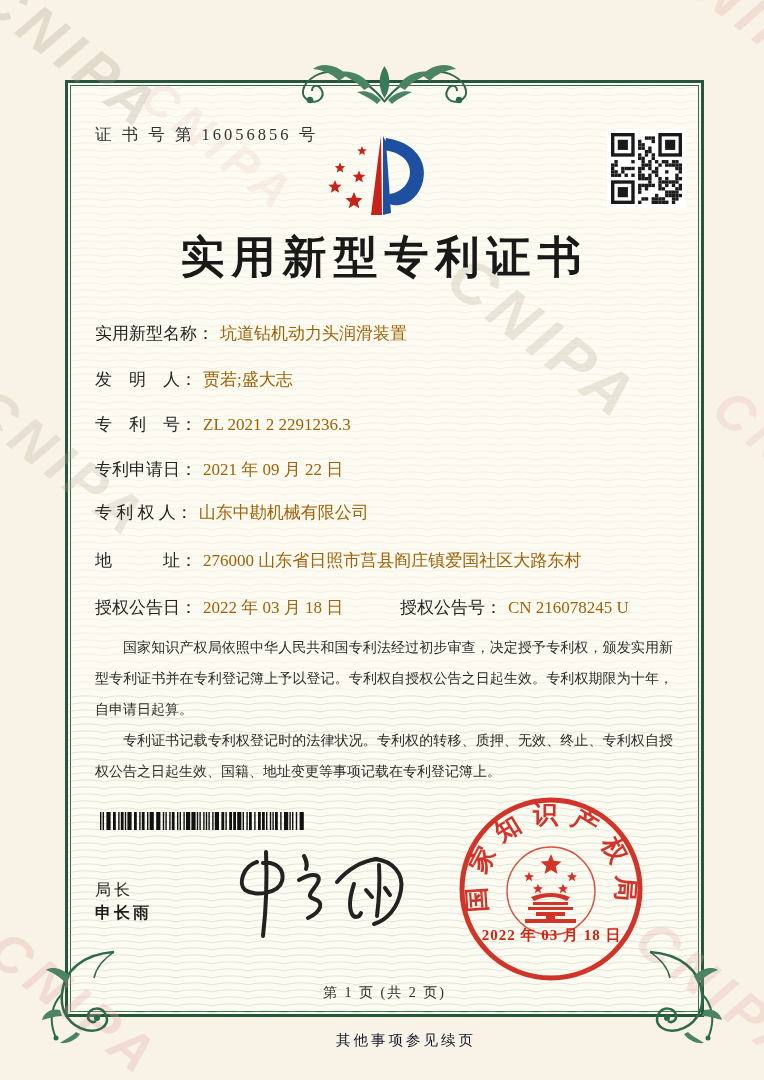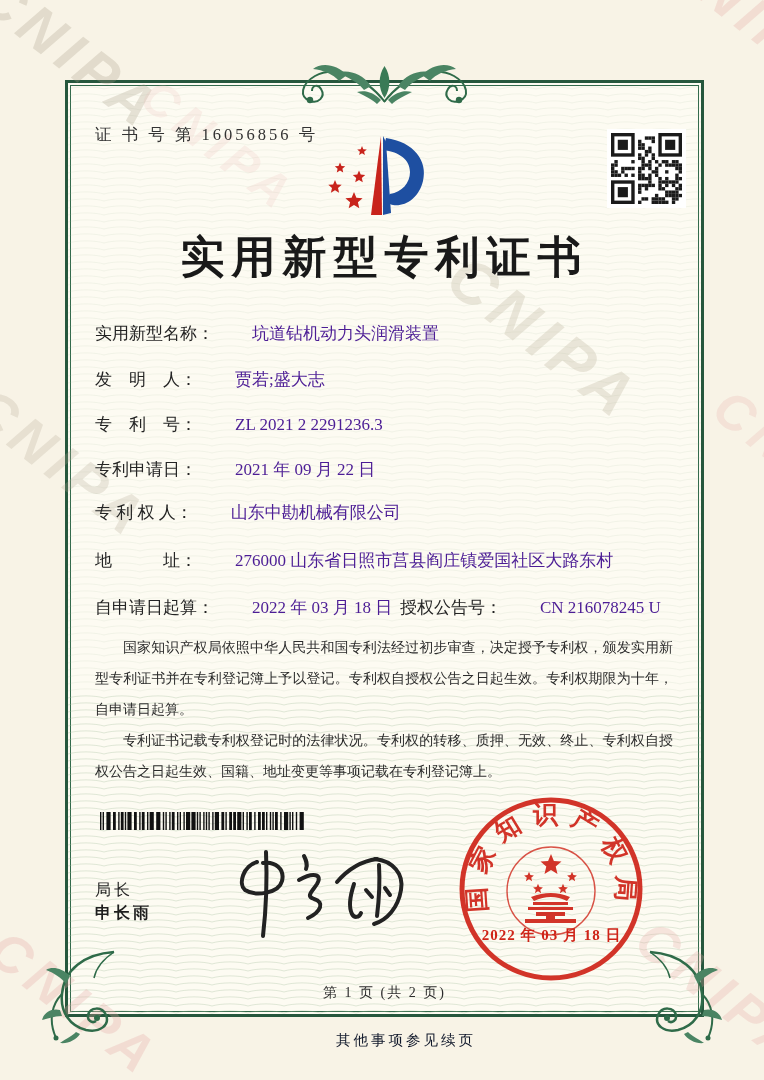--- a/index.html
+++ b/index.html
@@ -7,23 +7,23 @@
         font-family:"Liberation Serif",serif;color:#2b2b2b;}
   .wm{position:absolute;font-family:"Liberation Sans",sans-serif;font-weight:700;font-style:italic;
       transform:rotate(38deg);letter-spacing:7px;pointer-events:none;white-space:nowrap;}
   .frame{position:absolute;left:65px;top:80px;width:639px;height:937px;border:3px solid #26573d;
          background:#fdfbf2;box-sizing:border-box;}
   .frame-inner{position:absolute;inset:2px;border:1px solid #336a4c;}
   .abs{position:absolute;}
   .cert-no{left:95px;top:124px;font-size:16.5px;letter-spacing:3px;color:#333;}
   .title{left:65px;top:228px;width:639px;margin:0;text-align:center;font-size:44px;font-weight:700;
          letter-spacing:7px;color:#191919;font-family:"Liberation Serif",serif;}
-  .field{left:95px;width:600px;height:24px;font-size:17px;display:flex;align-items:baseline;gap:32px;}
+  .field{left:95px;width:600px;height:24px;font-size:17px;display:flex;align-items:baseline;}
   .flabel{white-space:pre;color:#242424;}
-  .fvalue{margin-left:6px;white-space:pre;color:#4c1d95;}
+  .fvalue{margin-left:6px;white-space:pre;color:#a16207;}
   .field2{left:400px;}
   .body-text{left:95px;top:632px;width:578px;font-size:14px;line-height:31px;text-align:justify;}
   .body-text p{margin:0;text-indent:2em;}
   .sig-label{left:95px;font-size:16px;font-family:"Liberation Sans",sans-serif;font-weight:500;
              letter-spacing:3px;color:#1e1e1e;}
   .seal-date{left:459px;top:926px;width:185px;text-align:center;font-size:15px;font-weight:700;
              color:#cf2418;letter-spacing:1px;}
   .page-info{left:65px;top:984px;width:639px;text-align:center;font-size:14px;letter-spacing:2px;color:#2c2c2c;}
   .bottom-note{left:0;top:1031px;width:764px;text-align:center;font-size:14.5px;letter-spacing:3px;color:#0f172a;padding-left:24px;}
 </style>
@@ -377,21 +377,21 @@
   </div>
   <div class="abs field" style="top:501px;">
     <span class="flabel">专 利 权 人：</span>
     <span class="fvalue">山东中勘机械有限公司</span>
   </div>
   <div class="abs field" style="top:549px;">
     <span class="flabel">地　　　址：</span>
     <span class="fvalue">276000 山东省日照市莒县阎庄镇爱国社区大路东村</span>
   </div>
   <div class="abs field" style="top:596px;width:300px;">
-    <span class="flabel">自申请日起算：</span>
+    <span class="flabel">授权公告日：</span>
     <span class="fvalue">2022 年 03 月 18 日</span>
   </div>
   <div class="abs field field2" style="top:596px;width:290px;">
     <span class="flabel">授权公告号：</span>
     <span class="fvalue">CN 216078245 U</span>
   </div>
 
   <div class="abs body-text">
     <p>国家知识产权局依照中华人民共和国专利法经过初步审查，决定授予专利权，颁发实用新型专利证书并在专利登记簿上予以登记。专利权自授权公告之日起生效。专利权期限为十年，自申请日起算。</p>
     <p>专利证书记载专利权登记时的法律状况。专利权的转移、质押、无效、终止、专利权自授权公告之日起生效、国籍、地址变更等事项记载在专利登记簿上。</p>

